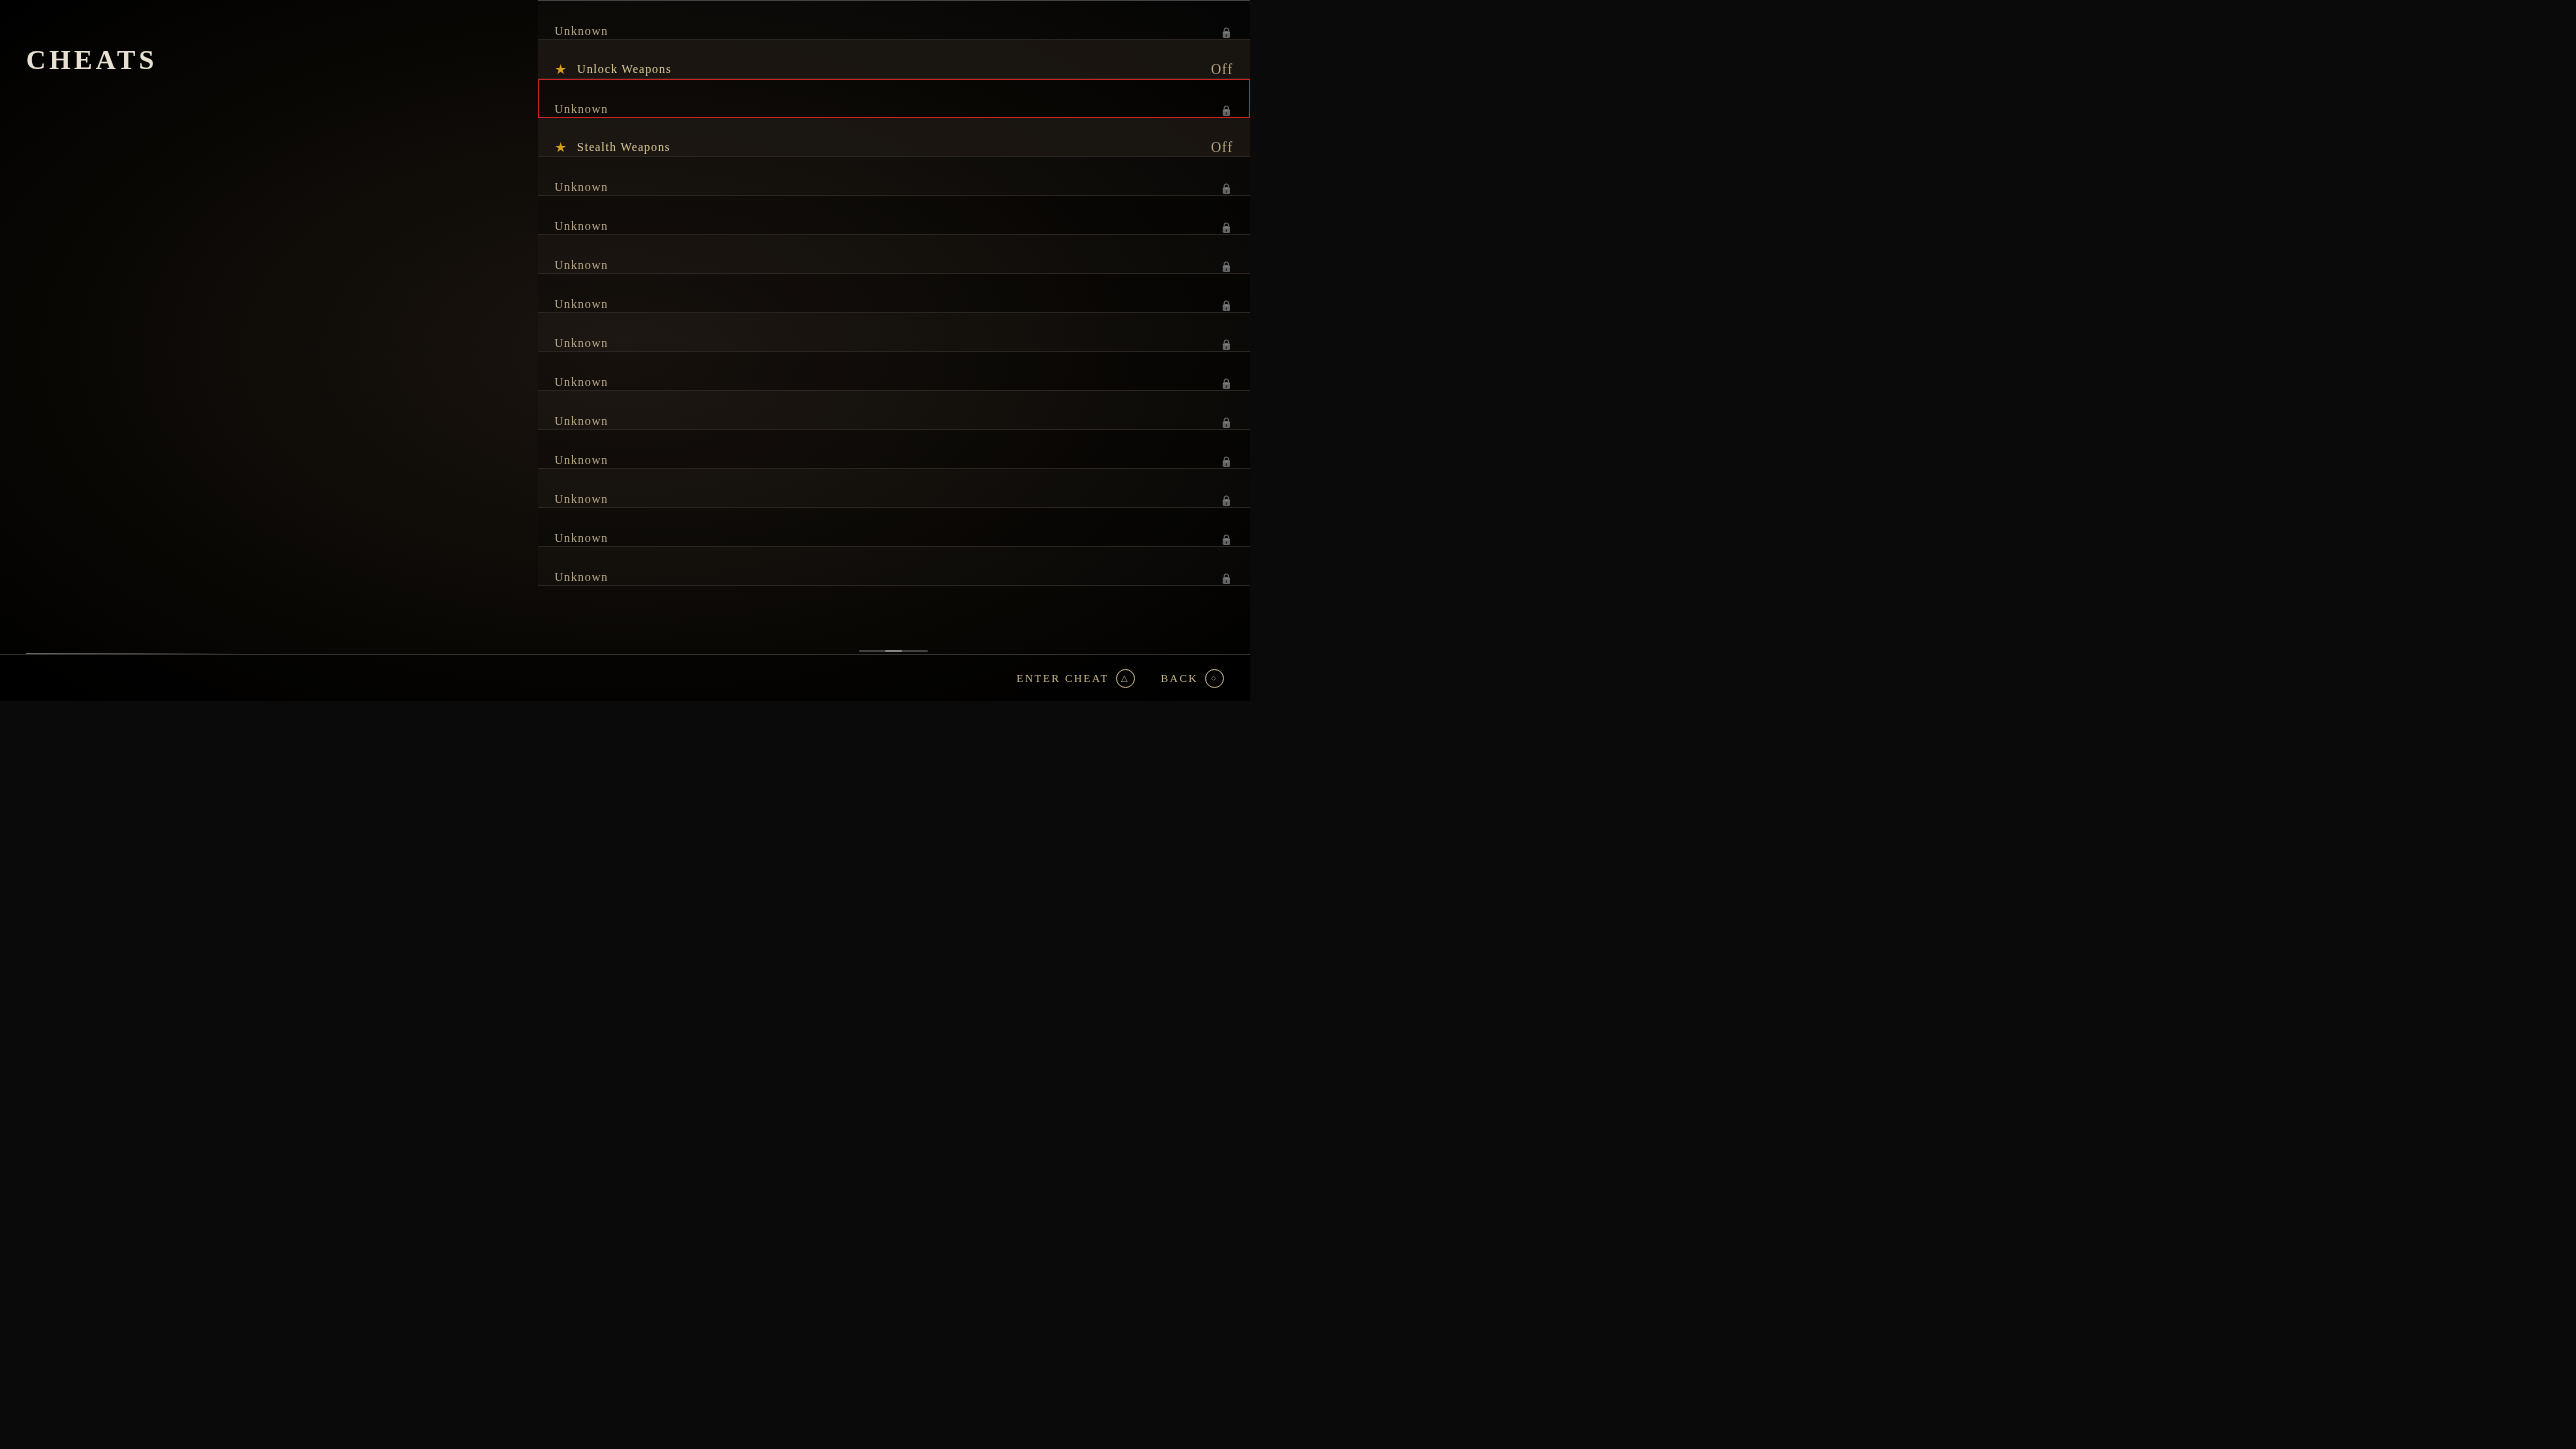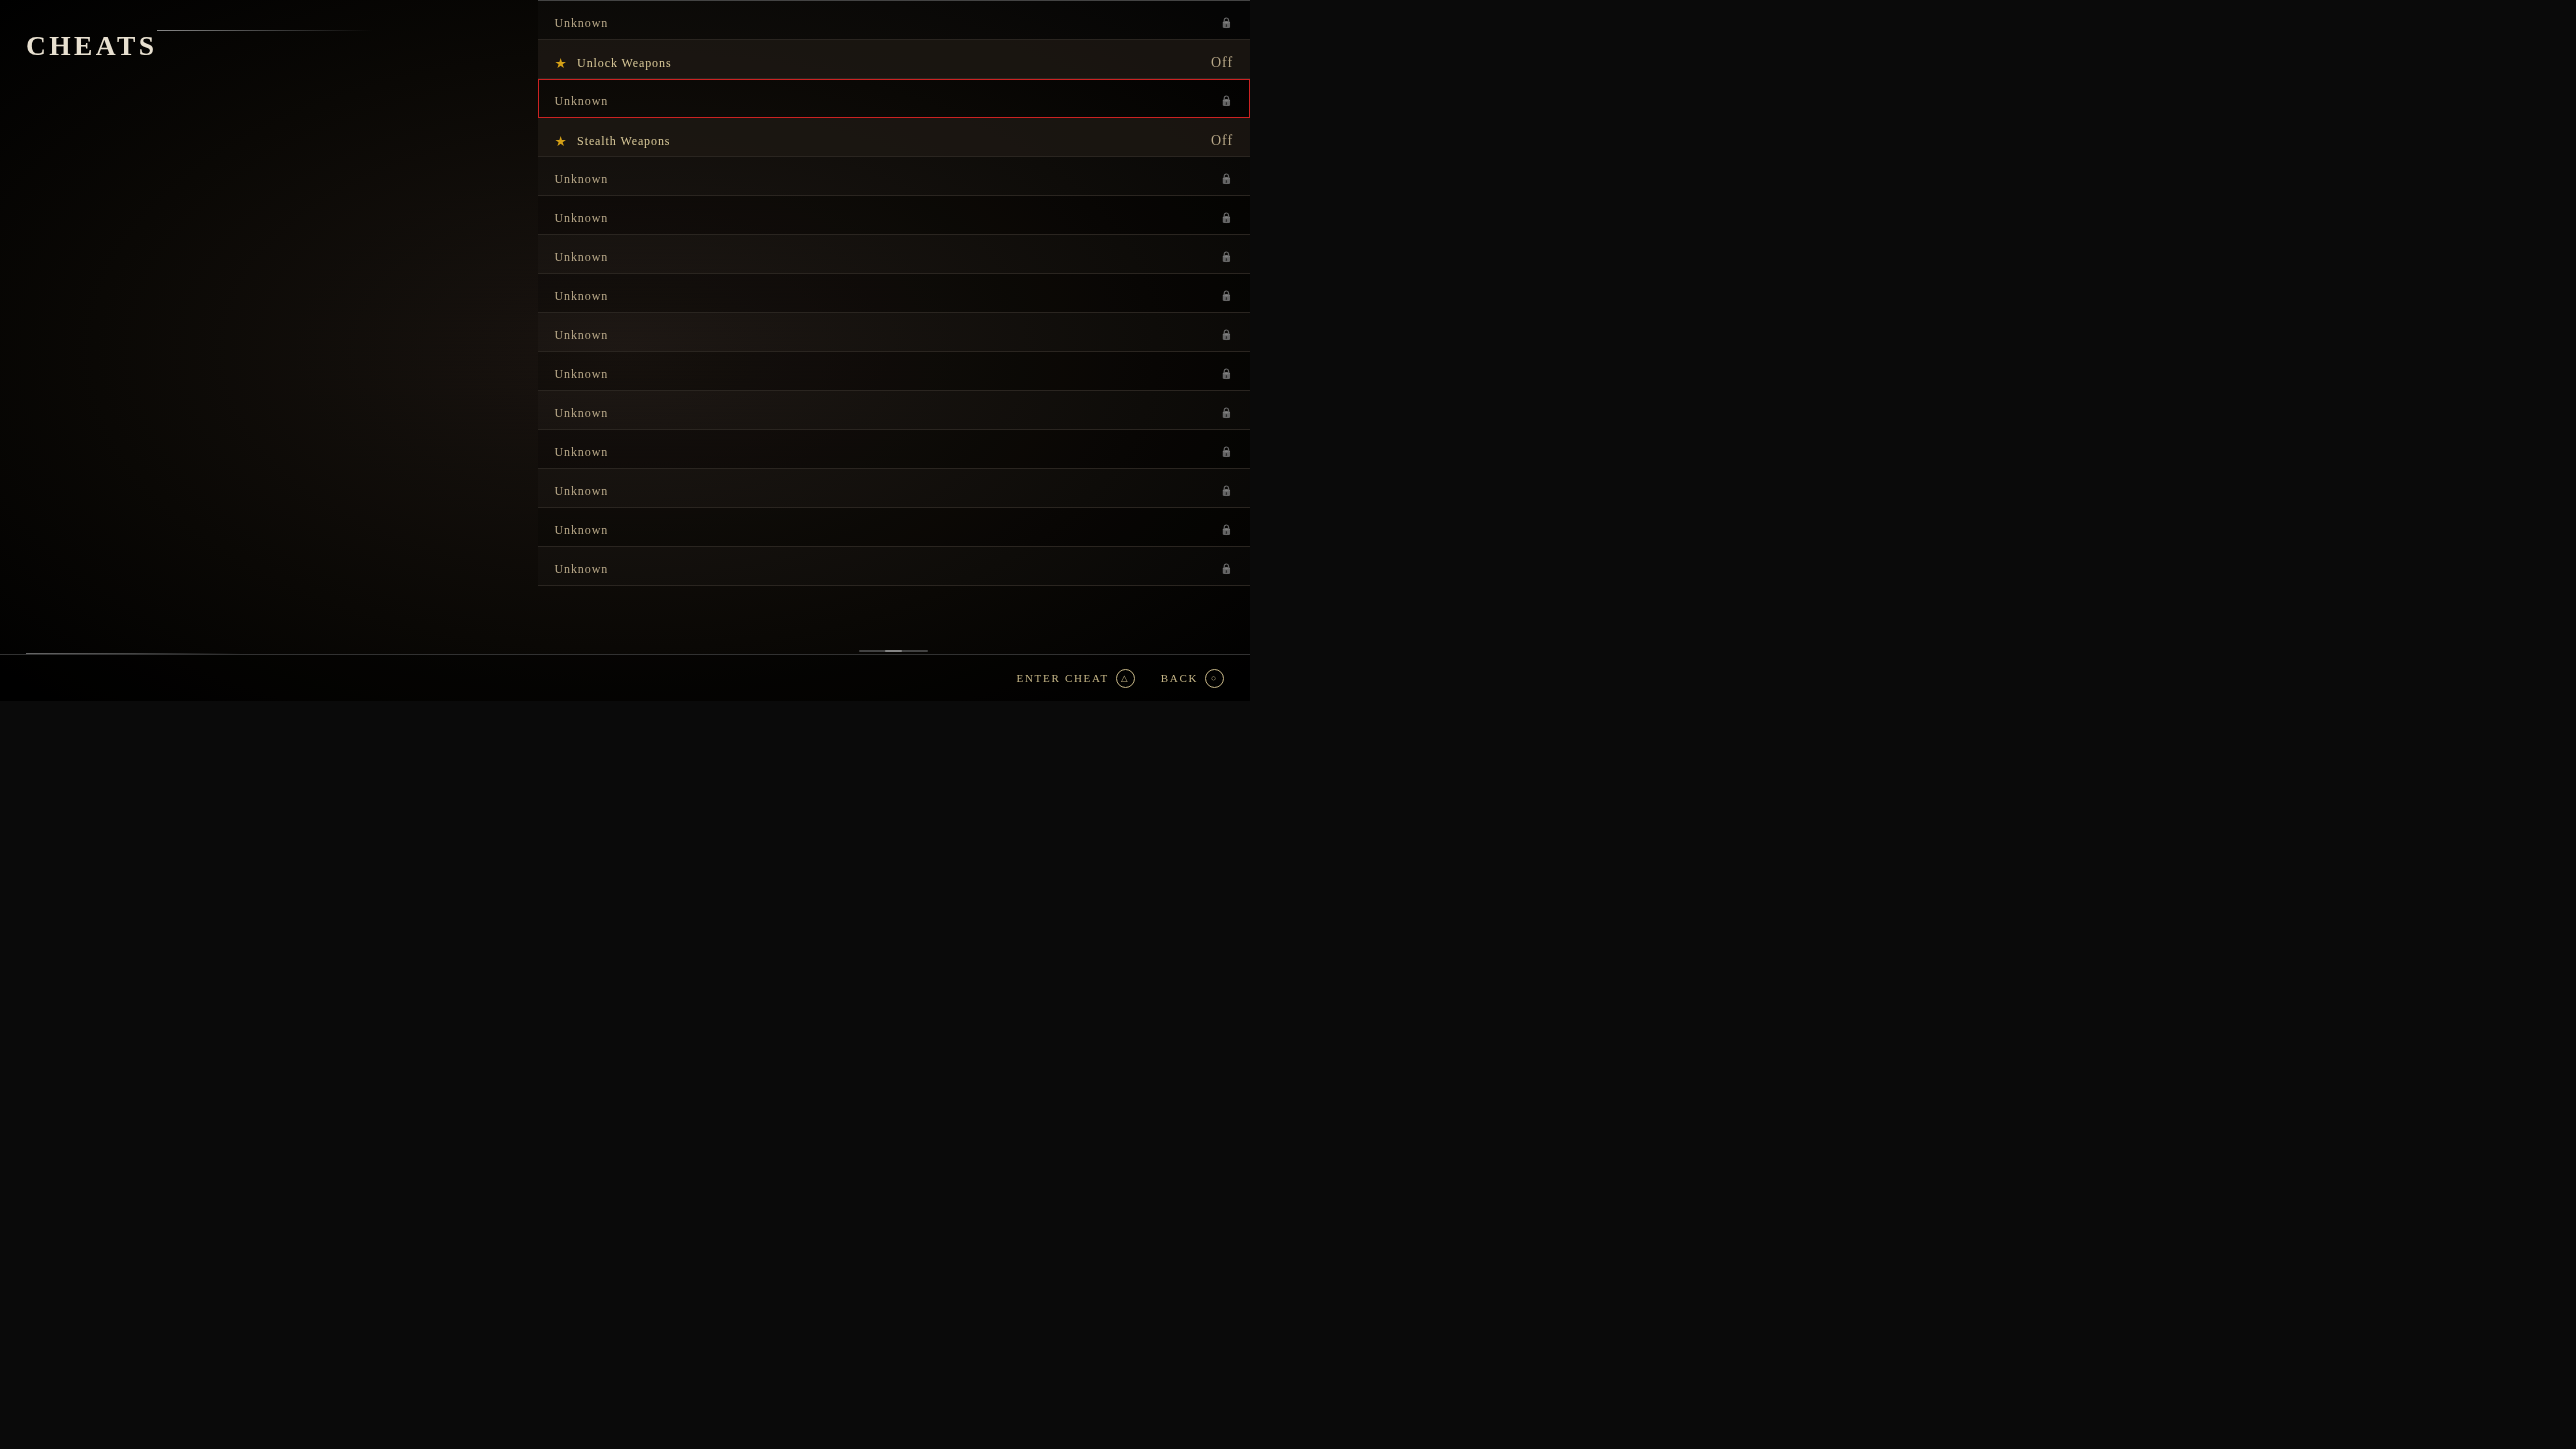--- a/index.html
+++ b/index.html
@@ -48,22 +48,23 @@
       position: relative;
       z-index: 2;
       display: flex;
       width: 100%;
       height: 100%;
     }
 
     
     .left-panel {
       width: 43%;
-      padding: 30px 26px;
-      display: flex;
+      padding: 44px 26px;
+      display: flex;
+      flex-direction: column;
     }
 
     .cheats-title {
       font-size: 27.5px;
       font-weight: bold;
       color: #e8e0d0;
       letter-spacing: 3.4px;
       text-transform: uppercase;
       font-family: 'Georgia', serif;
       margin-bottom: 8.6px;
@@ -103,23 +104,23 @@
 
     .cheat-list {
       flex: 1;
       overflow: hidden;
       display: flex;
       flex-direction: column;
     }
 
     .cheat-item {
       display: flex;
-      align-items: flex-start;
+      align-items: flex-end;
       justify-content: space-between;
-      padding: 15px 17px;
+      padding: 0 17px;
       height: 39px;
       border-bottom: 0.9px solid #2a2520;
       cursor: pointer;
       position: relative;
     }
 
     .cheat-item:nth-child(odd) {
       background: rgba(255,255,255,0.02);
     }
 

